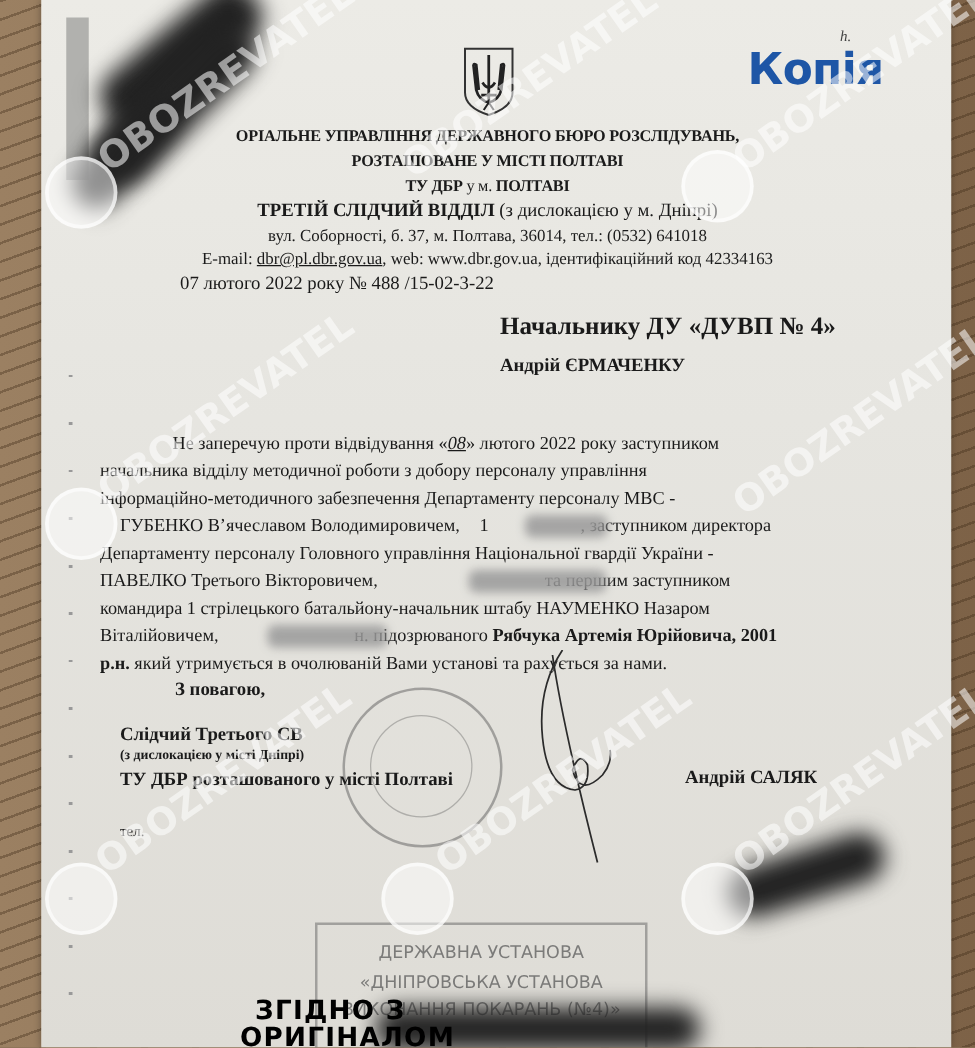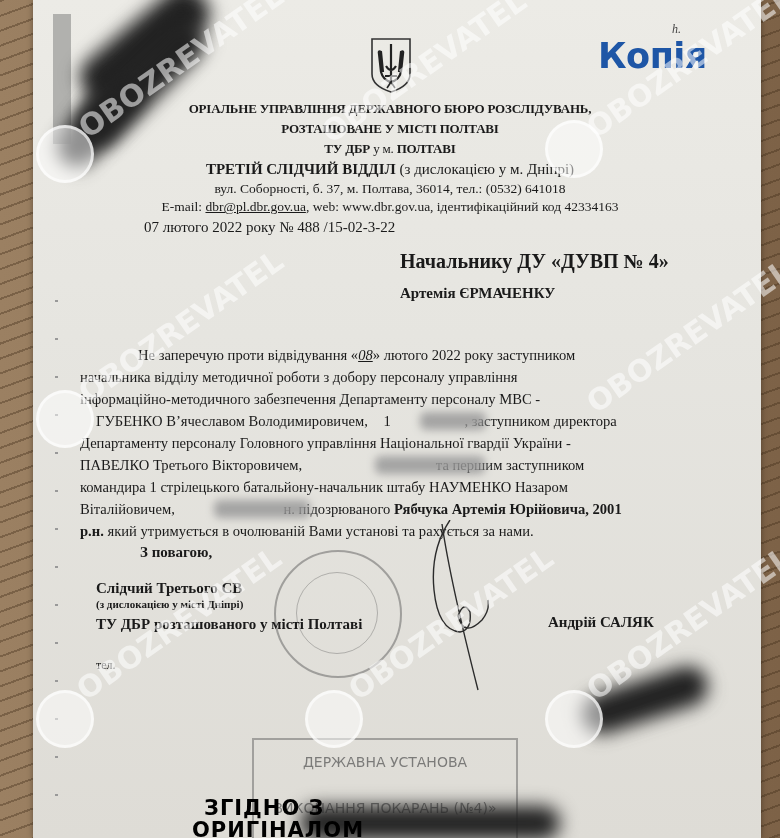--- a/index.html
+++ b/index.html
@@ -106,21 +106,21 @@
   <span class="b">ТРЕТІЙ СЛІДЧИЙ ВІДДІЛ</span><span> (з дислокацією у м. Дніпрі)</span>
 </div>
 <div class="t c addr" style="left:150px;top:181px;width:480px;">вул. Соборності, б. 37, м. Полтава, 36014, тел.: (0532) 641018</div>
 <div class="t c addr" style="left:100px;top:199px;width:580px;">
   <span>E-mail: </span><u>dbr@pl.dbr.gov.ua</u><span>, web: www.dbr.gov.ua, ідентифікаційний код 42334163</span>
 </div>
 
 <div class="t" style="left:144px;top:219px;font-size:15px;">07 лютого 2022 року № 488 /15-02-3-22</div>
 
 <div class="t b" style="left:400px;top:250px;font-size:20px;">Начальнику ДУ «ДУВП № 4»</div>
-<div class="t b" style="left:400px;top:285px;font-size:15px;">Артемія ЄРМАЧЕНКУ</div>
+<div class="t b" style="left:400px;top:285px;font-size:15px;">Андрій ЄРМАЧЕНКУ</div>
 
 <div class="t body" style="left:138px;top:344px;">
   <span>Не заперечую проти відвідування «</span><span style="font-style:italic;text-decoration:underline;text-align:right;">08</span><span>»  лютого 2022 року заступником</span>
 </div>
 <div class="t body" style="left:80px;top:366px;">начальника   відділу   методичної   роботи   з   добору   персоналу   управління</div>
 <div class="t body" style="left:80px;top:388px;text-align:center;">інформаційно-методичного   забезпечення   Департаменту   персоналу   МВС   -</div>
 <div class="t body" style="left:96px;top:410px;">
   <span>ГУБЕНКО В’ячеславом Володимировичем,</span>
   <span style="margin-left:12px;">1</span>
   <span style="display:inline-block;width:70px;"></span><span>, заступником директора</span>
@@ -154,20 +154,21 @@
 <svg class="sig" style="left:420px;top:520px;" width="80" height="190" viewBox="0 0 80 190">
   <path d="M30 0 Q10 30 14 70 Q18 110 40 112 Q52 110 50 92 Q44 80 38 96 Q44 118 62 100 Q70 90 68 80 M22 4 Q30 60 58 170" fill="none" stroke="#2b2b2b" stroke-width="1.4"></path>
 </svg>
 
 <div class="t" style="left:96px;top:658px;font-size:12px;">тел.</div>
 
 <div class="redact" style="left:580px;top:680px;width:130px;height:40px;transform:rotate(-18deg);"></div>
 
 <div class="stamp">
   <div style="top:14px;">ДЕРЖАВНА УСТАНОВА</div>
+  <div style="top:38px;">«ДНІПРОВСЬКА УСТАНОВА</div>
   <div style="top:60px;">ВИКОНАННЯ ПОКАРАНЬ (№4)»</div>
 </div>
 <div class="redact" style="left:300px;top:806px;width:260px;height:34px;"></div>
 
 <div class="zgidno" style="left:204px;top:796px;">ЗГІДНО З</div>
 <div class="zgidno" style="left:192px;top:818px;">ОРИГІНАЛОМ</div>
 
 <div class="wm-logo" style="left:36px;top:125px;"></div>
 <div class="wm" style="left:92px;top:110px;">OBOZREVATEL</div>
 <div class="wm" style="left:335px;top:115px;">OBOZREVATEL</div>

